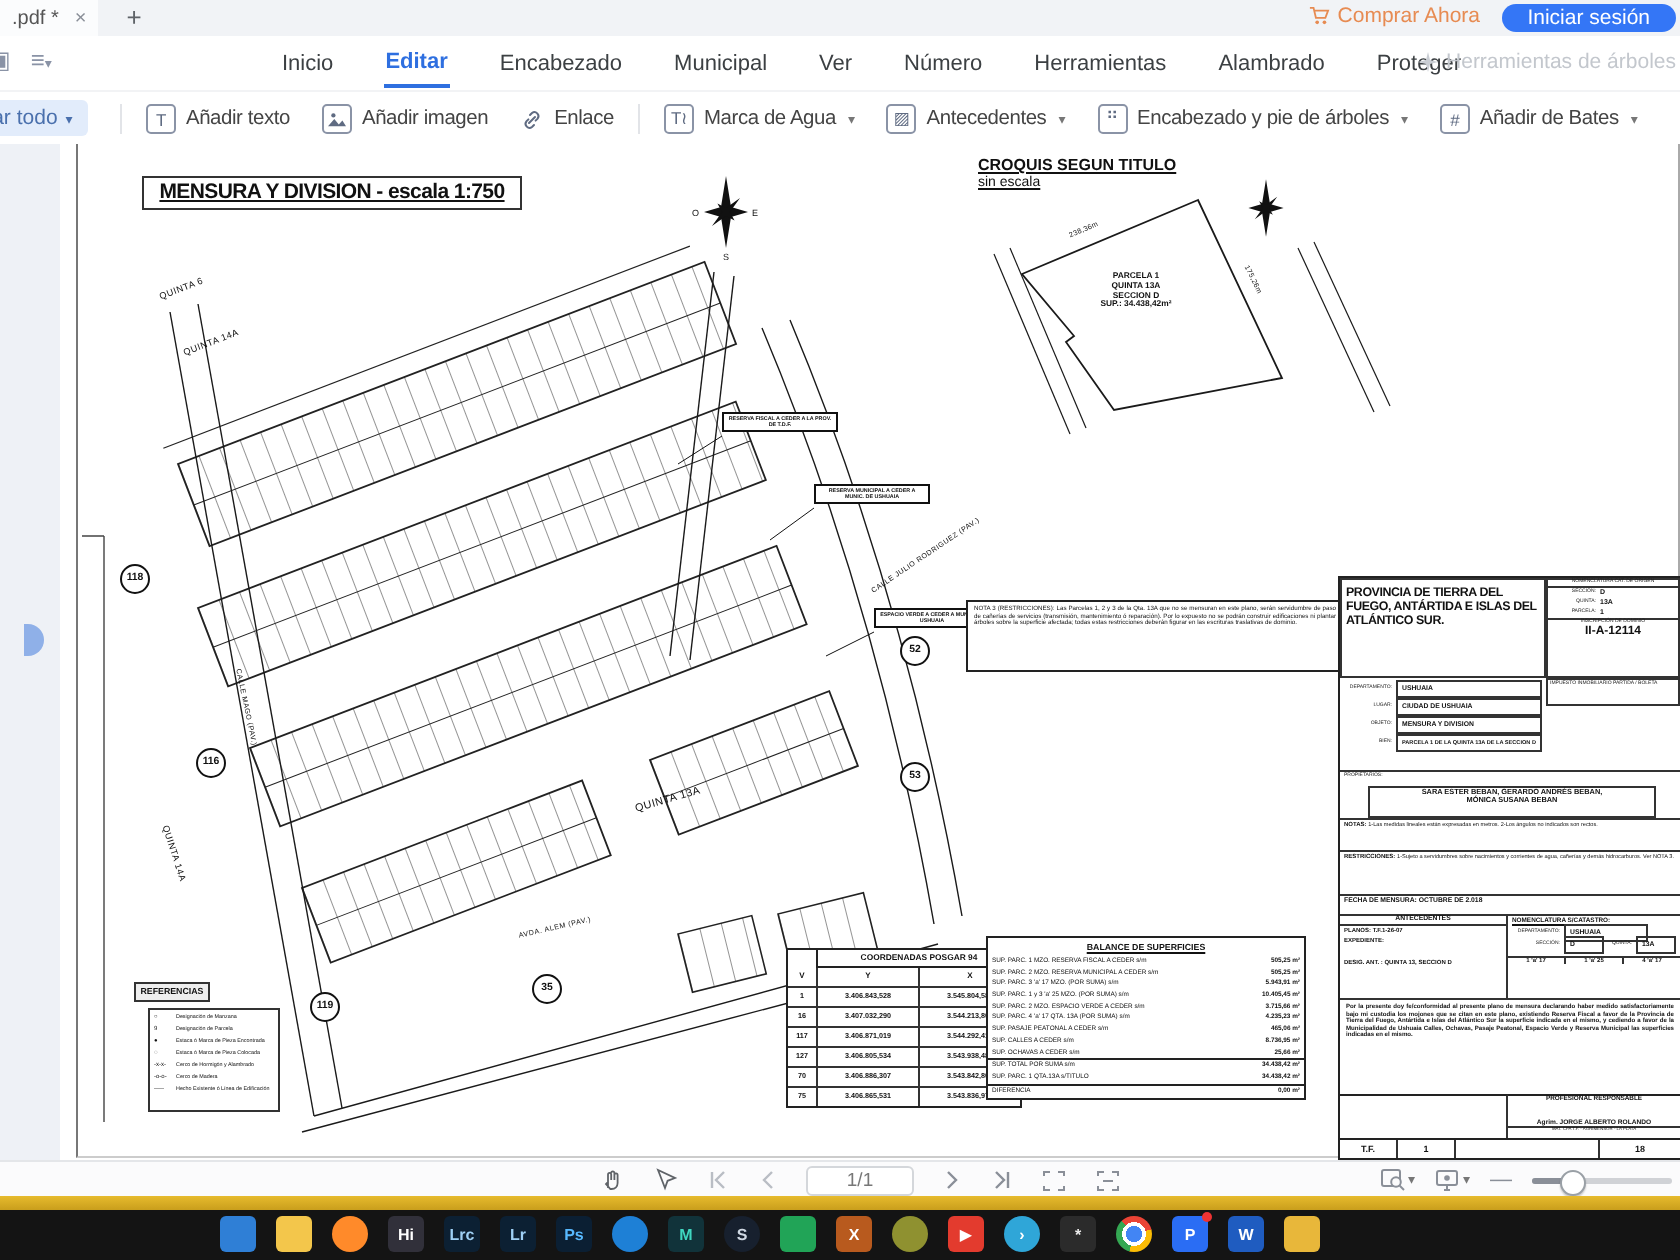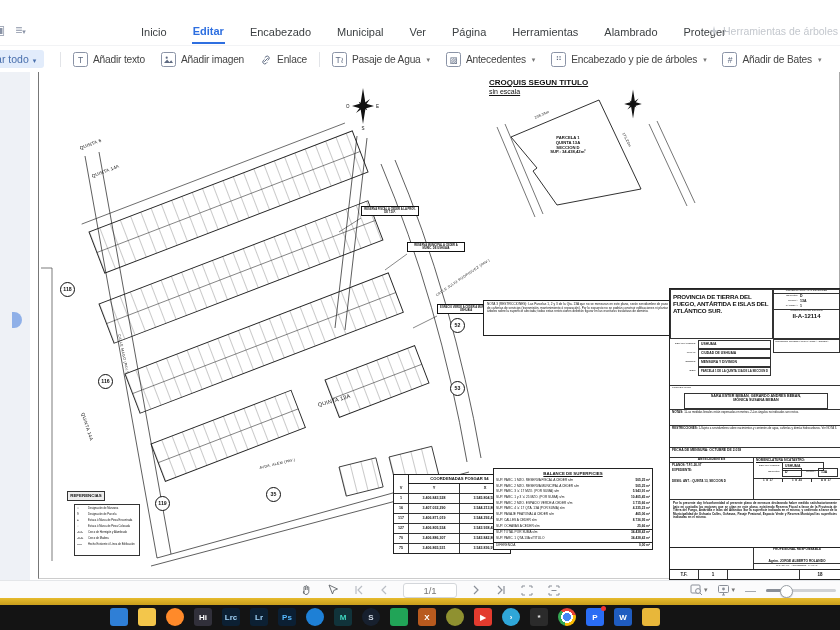--- a/index.html
+++ b/index.html
@@ -97,33 +97,49 @@
   .tk.chrome{border-radius:50%;background:
       radial-gradient(circle at 50% 50%, #4285f4 0 4px, #fff 4px 6px, transparent 6px),
       conic-gradient(from -45deg,#ea4335 0 120deg,#fbbc05 0 240deg,#34a853 0 360deg);}
   svg{display:block;}
 </style>
 </head>
 <body>
 
 <div class="app">
 
+  <div class="tabbar">
+    <div class="doc-tab">
+      <span>.pdf *</span>
+      <span class="tab-close">×</span>
+    </div>
+    <div class="tab-new">+</div>
+    <div class="buy-now">
+      <svg width="11" height="10" viewBox="0 0 12 11">
+        <path d="M1 1h2l1.3 5.5h5.2L11 2.5H3.6" fill="none" stroke="#e78b52" stroke-width="1"></path>
+        <circle cx="5" cy="9" r="1" fill="#e78b52"></circle>
+          <circle cx="9" cy="9" r="1" fill="#e78b52"></circle>
+      </svg>
+      <span>Comprar Ahora</span>
+    </div>
+    <div class="signin-btn">Iniciar sesión</div>
+  </div>
 
   <div class="menubar">
     <div class="mb-left">
       <span class="mb-ic">▣</span>
       <span class="mb-ic">≡<span style="font-size:7px;">▾</span></span>
     </div>
     <div class="menus">
       <span class="menu-item">Inicio</span>
       <span class="menu-item active">Editar</span>
       <span class="menu-item">Encabezado</span>
       <span class="menu-item">Municipal</span>
       <span class="menu-item">Ver</span>
-      <span class="menu-item">Página</span>
+      <span class="menu-item">Número</span>
       <span class="menu-item">Herramientas</span>
       <span class="menu-item">Alambrado</span>
       <span class="menu-item">Proteger</span>
     </div>
     <div class="search-tools">
       <svg width="10" height="10" viewBox="0 0 10 10">
         <path d="M5 0L6 4l4 1-4 1-1 4-1-4-4-1 4-1z" fill="#c9cdd3"></path>
       </svg>
       <span>Herramientas de árboles</span>
     </div>
@@ -150,21 +166,21 @@
       </div>
       <div class="tb-btn">
         <svg width="12" height="12" viewBox="0 0 12 12">
           <path d="M4.5 7.5l3-3M5 3.5l1-1a2 2 0 0 1 2.8 2.8l-1 1M7 8.5l-1 1a2 2 0 0 1-2.8-2.8l1-1" fill="none" stroke="#5f6b82" stroke-width="1" stroke-linecap="round"></path>
         </svg>
         <span>Enlace</span>
       </div>
       <div class="tb-sep"></div>
       <div class="tb-btn">
         <span class="ibox">T≀</span>
-        <span>Pasaje de Agua</span>
+        <span>Marca de Agua</span>
           <span class="caret">▾</span>
       </div>
       <div class="tb-btn">
         <span class="ibox">▨</span>
         <span>Antecedentes</span>
           <span class="caret">▾</span>
       </div>
       <div class="tb-btn">
         <span class="ibox">⠛</span>
         <span>Encabezado y pie de árboles</span>
@@ -253,20 +269,21 @@
           <text x="-17" y="2" font-size="4.5">O</text>
           <text x="13" y="2" font-size="4.5">E</text>
           <text x="-1.5" y="24" font-size="4.5">S</text>
         </g>
         <g transform="translate(594,32) scale(0.8)" fill="#111">
           <path d="M0,-18 L2.5,-2.5 L11,0 L2.5,2.5 L0,18 L-2.5,2.5 L-11,0 L-2.5,-2.5 Z"></path>
           <path d="M0,-18 L2.5,-2.5 L11,0 L2.5,2.5 L0,18 L-2.5,2.5 L-11,0 L-2.5,-2.5 Z" transform="rotate(45) scale(0.55)"></path>
         </g>
       </svg>
 
+      <div class="ov plan-title">MENSURA Y DIVISION - escala 1:750</div>
       <div class="ov croquis-title">CROQUIS SEGUN TITULO</div>
       <div class="ov croquis-sub">sin escala</div>
       <div class="ov croquis-label">
         <div>PARCELA 1</div>
         <div>QUINTA 13A</div>
         <div>SECCION D</div>
         <div>SUP.: 34.438,42m²</div>
       </div>
       <div class="ov rot dim" style="left:495px;top:44px;transform:rotate(-23deg);">238,36m</div>
       <div class="ov rot dim" style="left:586px;top:60px;transform:rotate(64deg);">175,26m</div>

